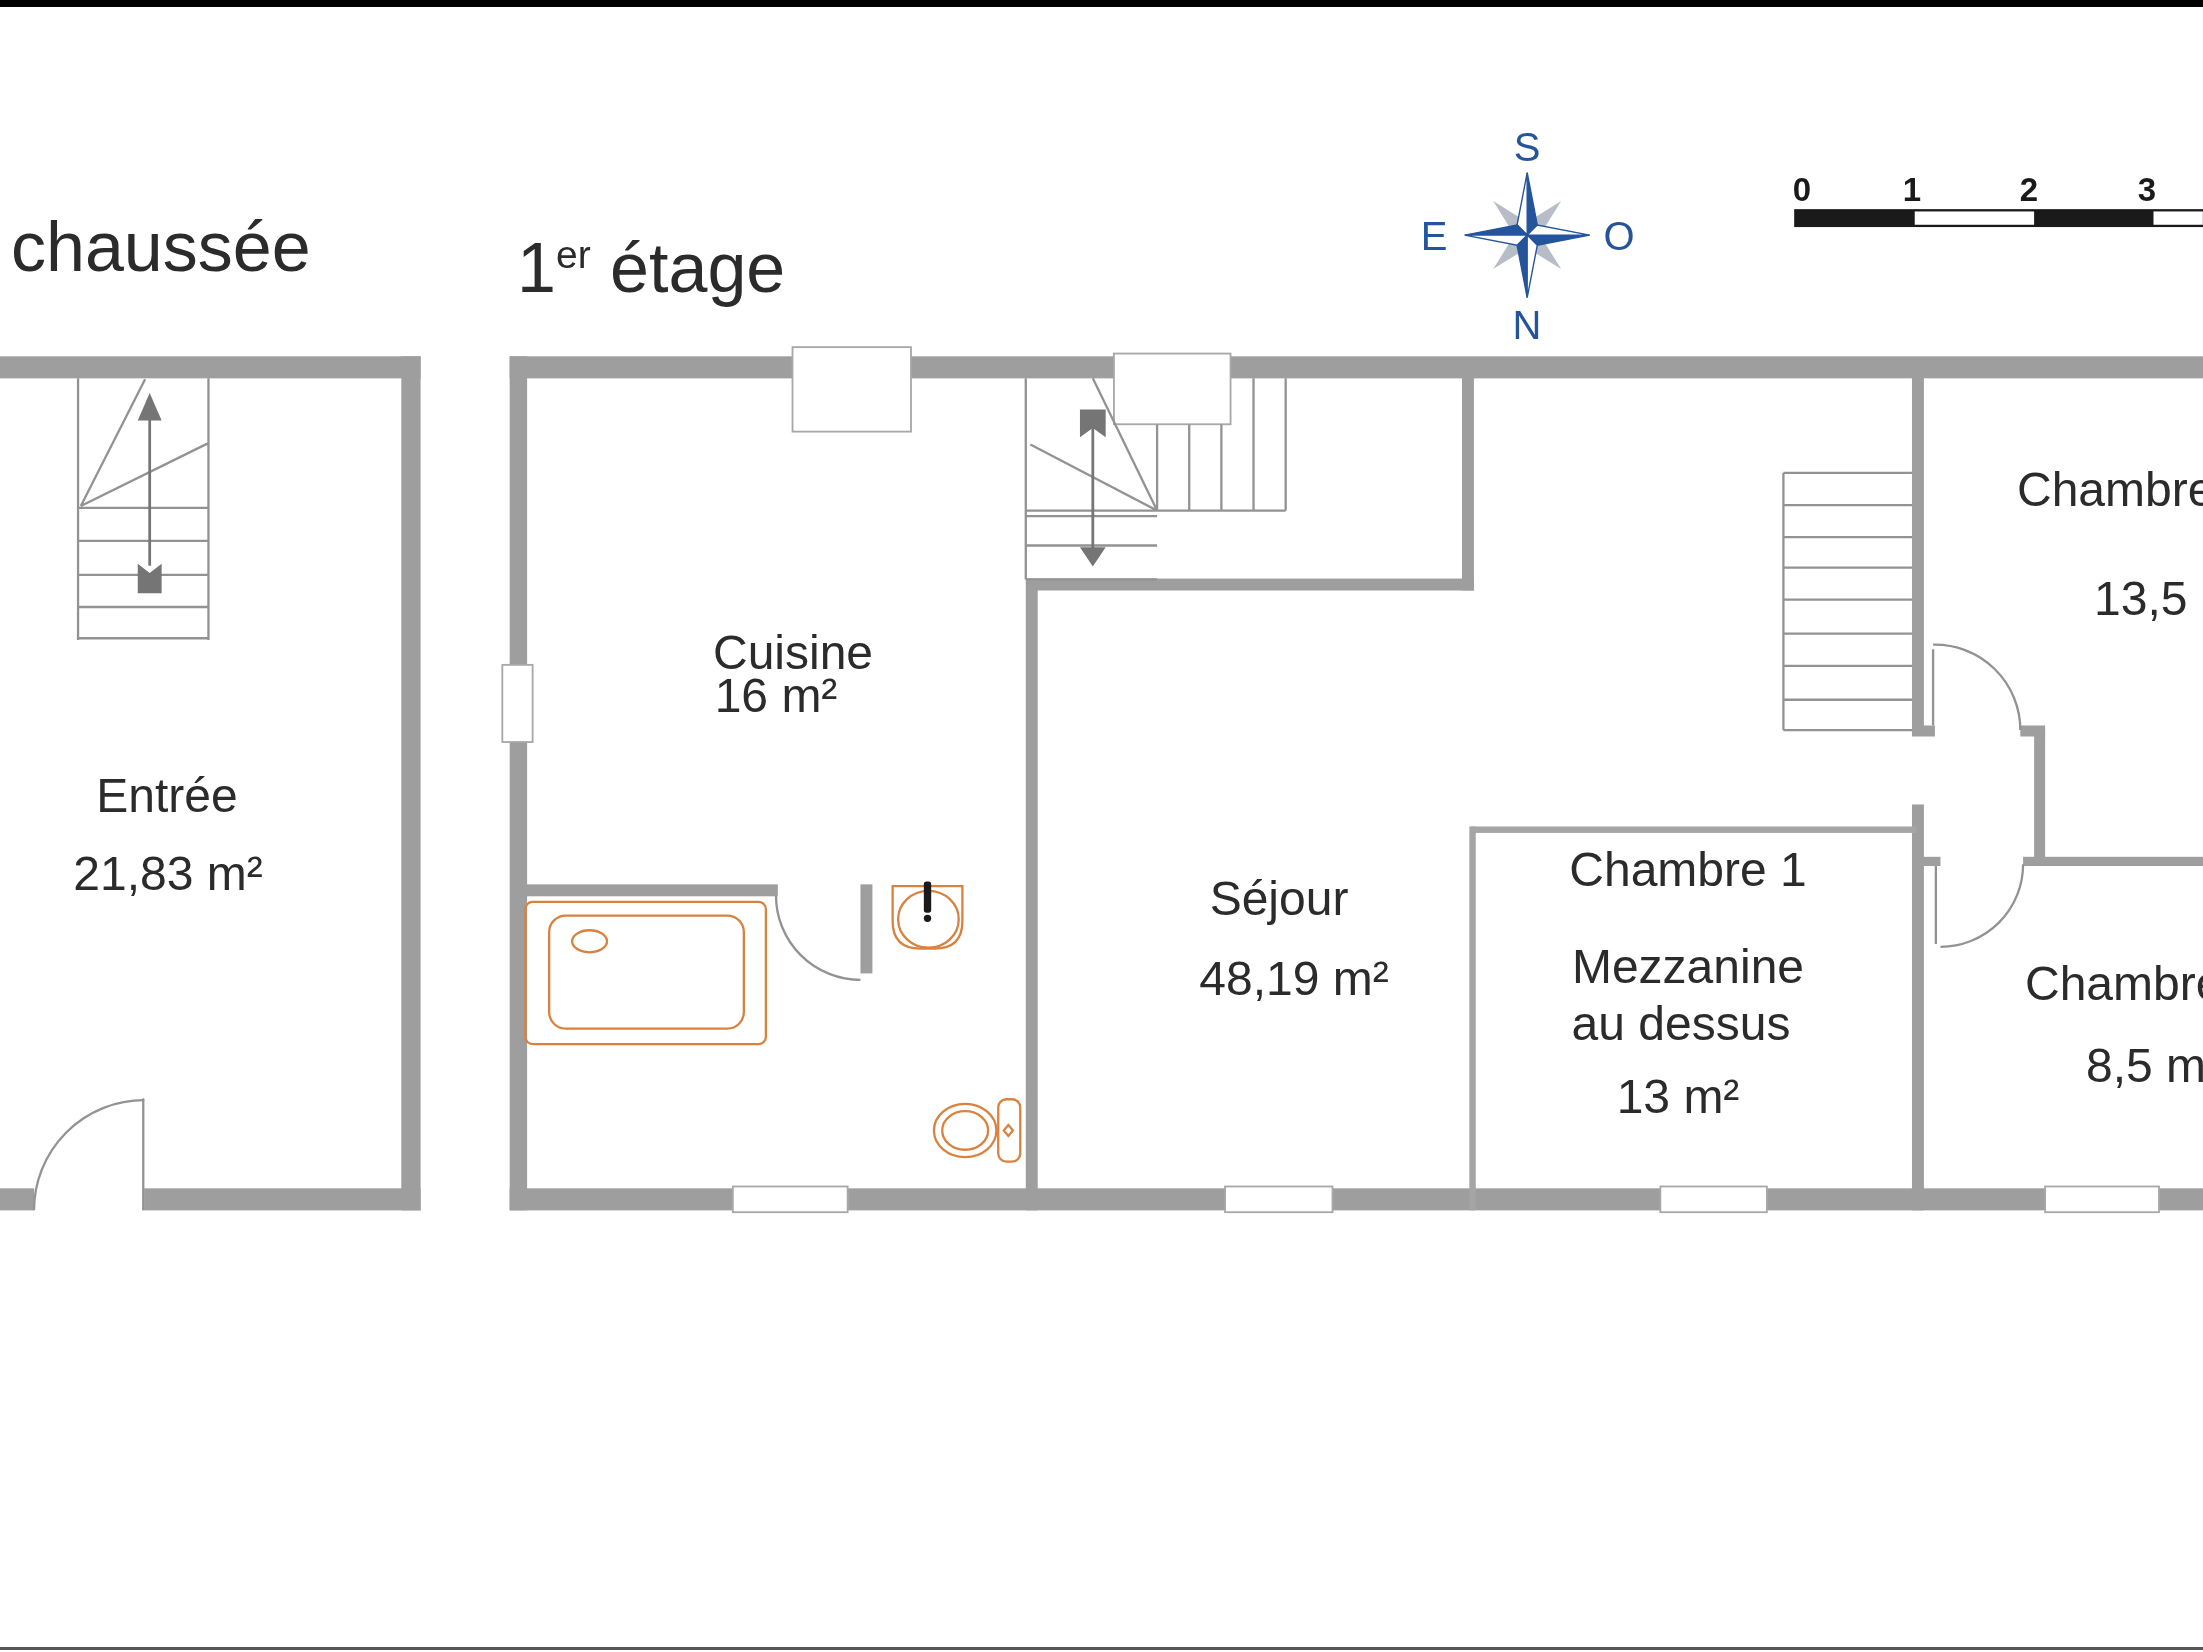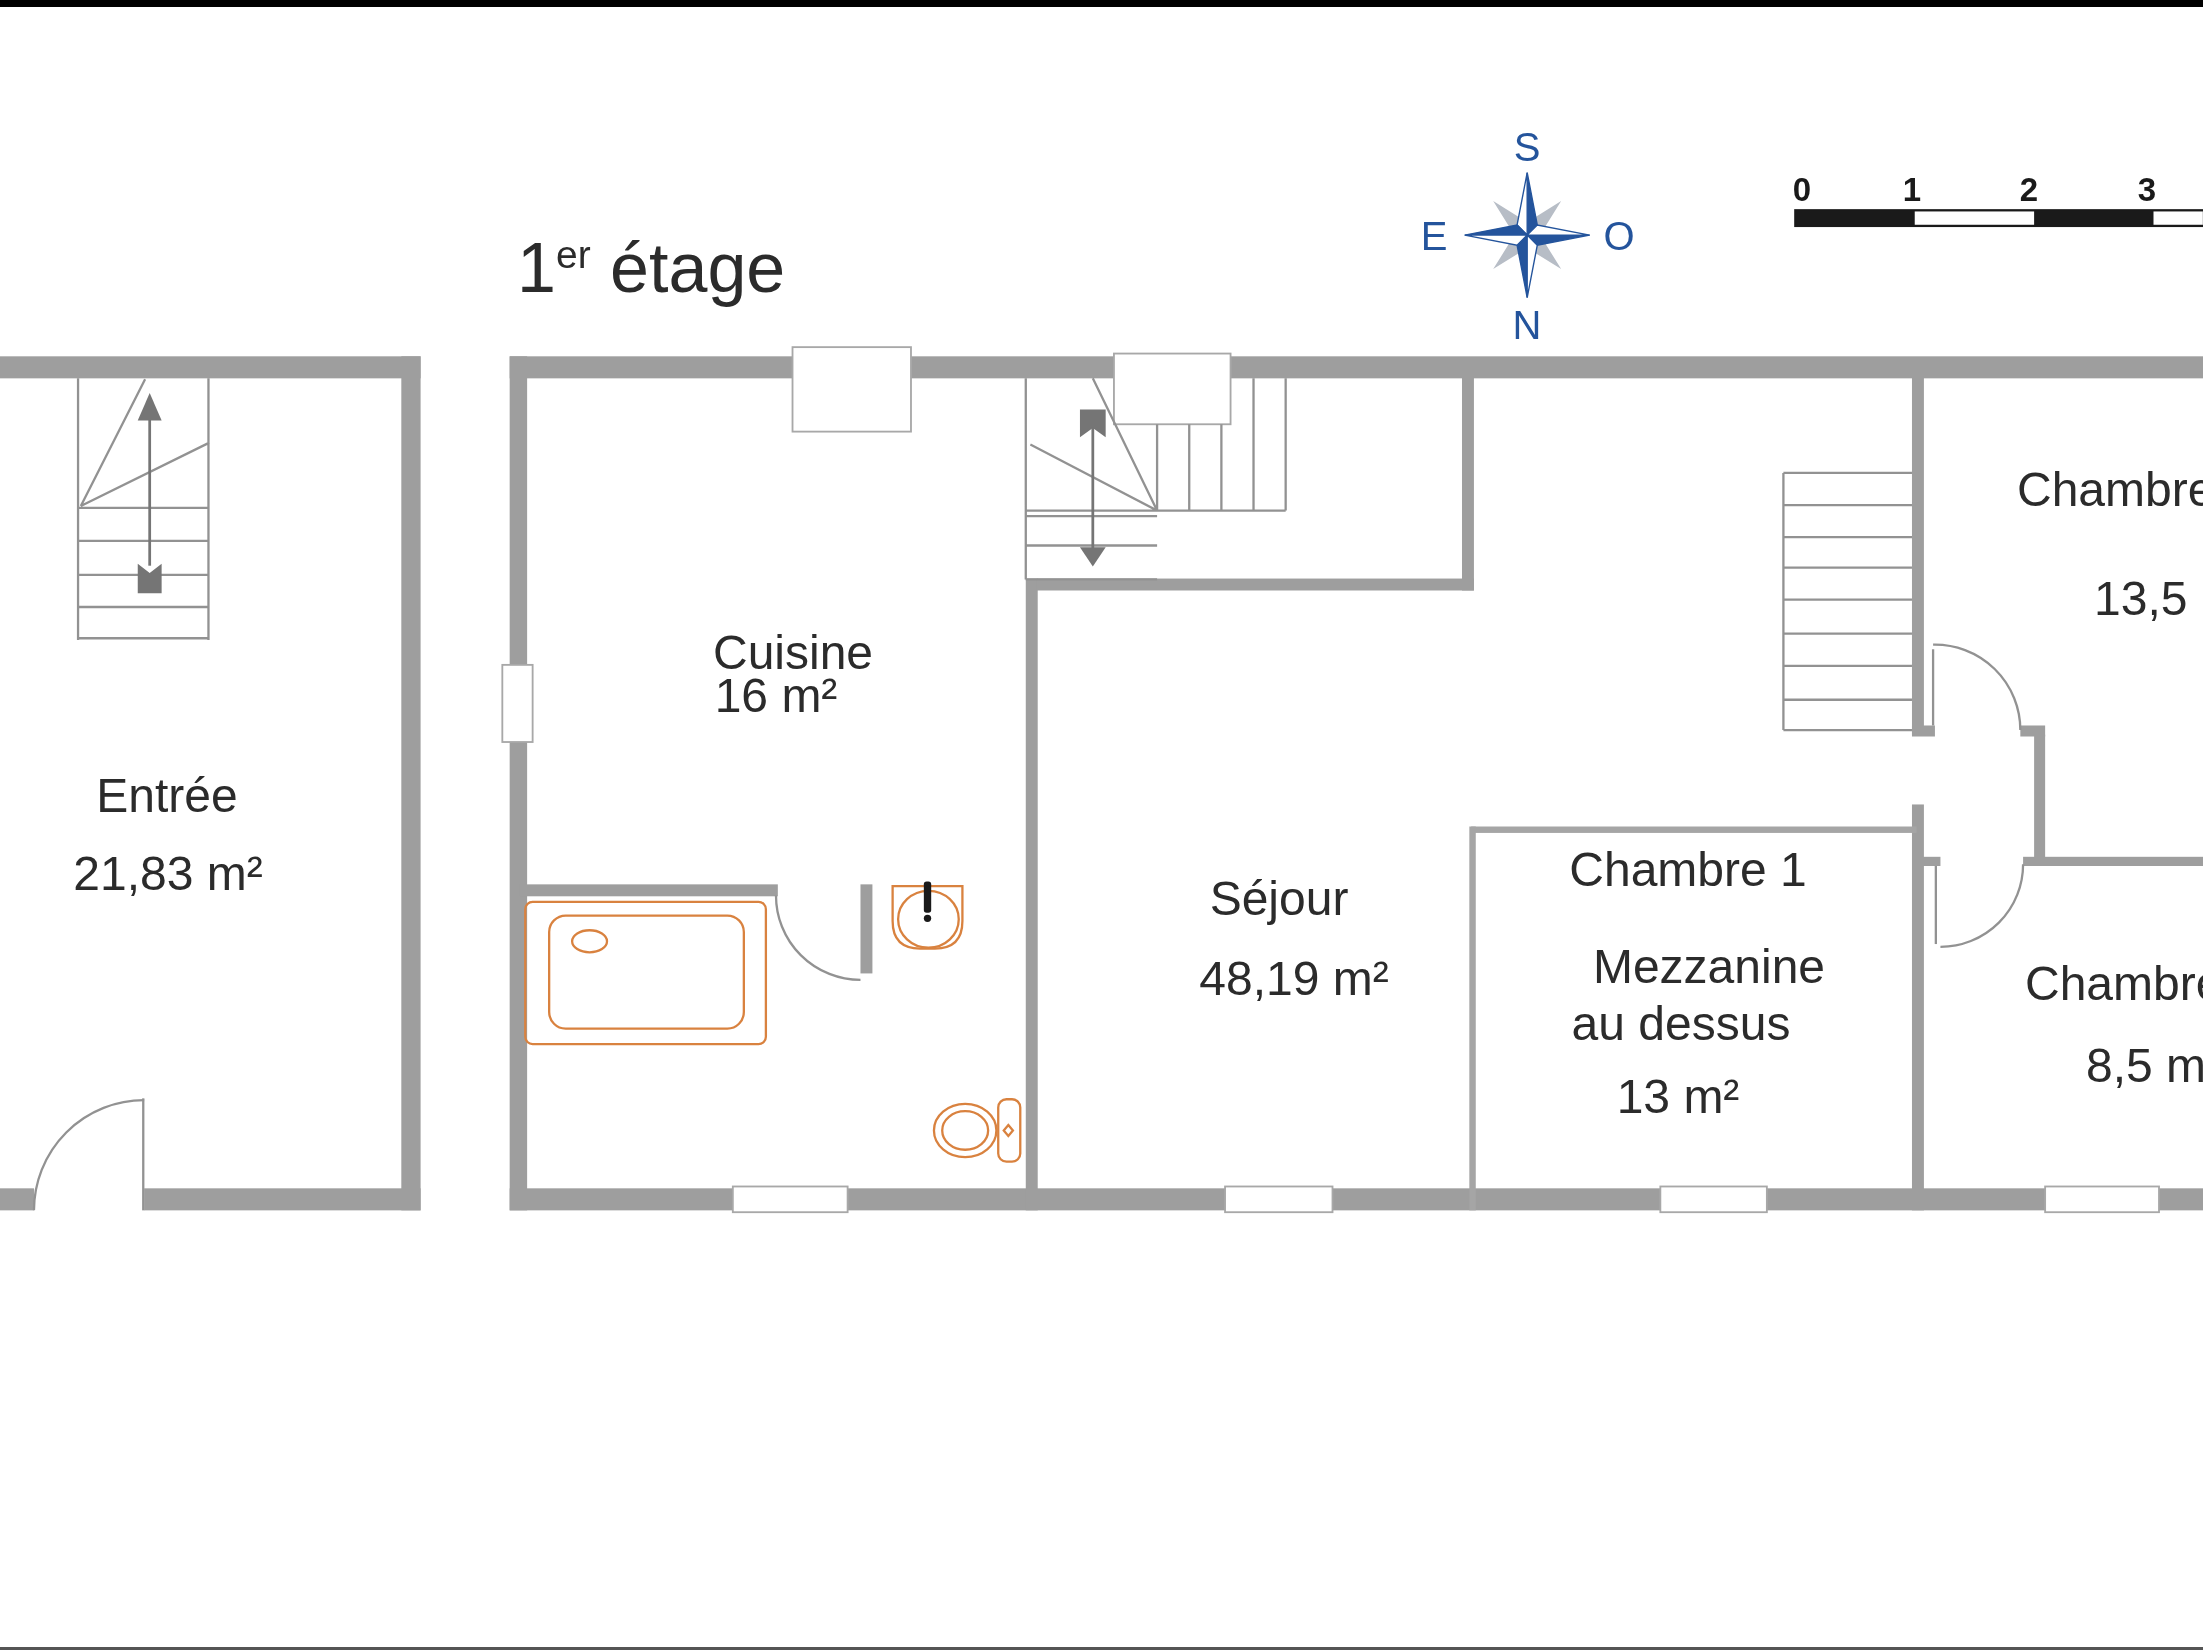--- a/index.html
+++ b/index.html
@@ -145,33 +145,34 @@
       </g>
     </g>
 
     <g>
       <rect class="barframe" x="1955" y="229" width="445" height="17"></rect>
       <rect class="black" x="1955" y="229" width="130" height="17"></rect>
       <rect class="black" x="2215" y="229" width="130" height="17"></rect>
     </g>
   </svg>
 
+  <div class="title" style="left:11px;top:207px;">chaussée</div>
   <div class="title" style="left:517px;top:228px;"><span>1</span><sup>er</sup><span> étage</span></div>
 
   <div class="lbl" style="left:167px;top:795px;">Entrée</div>
   <div class="lbl" style="left:168px;top:873px;">21,83 m²</div>
 
   <div class="lbl" style="left:793px;top:618px;margin-top:34px;">Cuisine</div>
   <div class="lbl" style="left:776px;top:695px;">16 m²</div>
 
   <div class="lbl" style="left:1279px;top:898px;">Séjour</div>
   <div class="lbl" style="left:1294px;top:978px;">48,19 m²</div>
 
   <div class="lbl" style="left:1688px;top:869px;">Chambre 1</div>
-  <div class="lbl" style="left:1688px;top:966px;margin-left:21px;">Mezzanine</div>
+  <div class="lbl" style="left:1688px;top:966px;">Mezzanine</div>
   <div class="lbl" style="left:1681px;top:1023px;text-align:right;">au dessus</div>
   <div class="lbl" style="left:1678px;top:1096px;">13 m²</div>
 
   <div class="lbl-left" style="left:2017px;top:489px;">Chambre</div>
   <div class="lbl-left" style="left:2094px;top:598px;">13,5 m²</div>
   <div class="lbl-left" style="left:2025px;top:983px;">Chambre</div>
   <div class="lbl-left" style="left:2086px;top:1065px;">8,5 m²</div>
 
   <div class="compass-letter" style="left:1527px;top:147px;">S</div>
   <div class="compass-letter" style="left:1527px;top:325px;">N</div>

